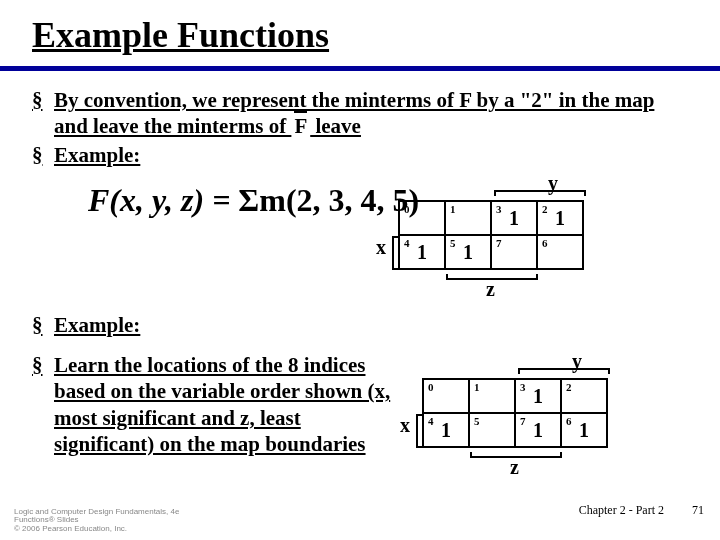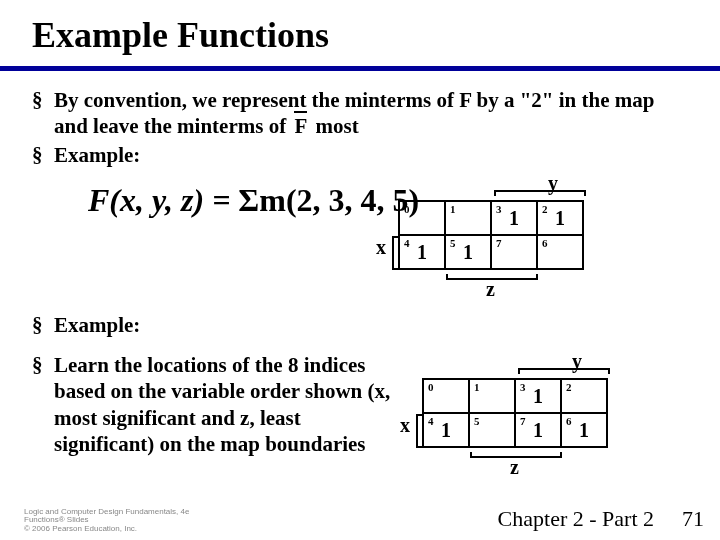--- a/index.html
+++ b/index.html
@@ -10,20 +10,21 @@
     background: #fff;
     font-family: "Times New Roman", Times, serif;
     color: #000;
     position: relative;
     overflow: hidden;
   }
   .slide {
     padding: 14px 30px 0 30px;
     height: 100%;
     position: relative;
+    text-decoration: underline;
   }
   .title {
     font-size: 36px;
     font-weight: bold;
     margin: 0 0 10px 2px;
   }
   .blue-rule {
     height: 5px;
     background: #000099;
     margin: 0 -30px 16px -30px;
@@ -107,34 +108,34 @@
   }
   .bracket-v {
     position: absolute;
     width: 6px;
     border-left: 2px solid #000;
     border-top: 2px solid #000;
     border-bottom: 2px solid #000;
   }
   .footer-row {
     position: absolute;
-    left: 0; right: 0; bottom: 8px;
+    left: 0; right: 0; bottom: 22px;
     display: flex;
     justify-content: flex-end;
     align-items: baseline;
     padding-right: 16px;
-    font-size: 22px;
+    font-size: 12px;
     text-align: center;
   }
   .footer-row .page {
     margin-left: 28px;
   }
   .copyright {
     position: absolute;
-    left: 24px;
+    left: 14px;
     bottom: 6px;
     font-size: 8px;
     line-height: 1.1;
     color: #888;
     font-family: Arial, sans-serif;
     font-weight: normal;
   }
 </style>
 </head>
 <body>
@@ -142,21 +143,21 @@
 <div class="slide">
 
   <h1 class="title">Example Functions</h1>
   <div class="blue-rule"></div>
 
   <div class="bullets">
 
     <div class="bullet">
       <span class="mark">§</span>
       <span class="body">
-        <span>By convention, we represent the minterms of F by a "2" in the map and leave the minterms of </span><span class="fbar">F</span><span> most</span>
+        <span>By convention, we represent the minterms of F by a "2" in the map and leave the minterms of </span><span class="fbar">F</span><span> leave</span>
       </span>
     </div>
 
     <div class="bullet">
       <span class="mark">§</span>
       <span class="body">Example:</span>
     </div>
 
     <div style="height:4px"></div>
     <span class="eq">

